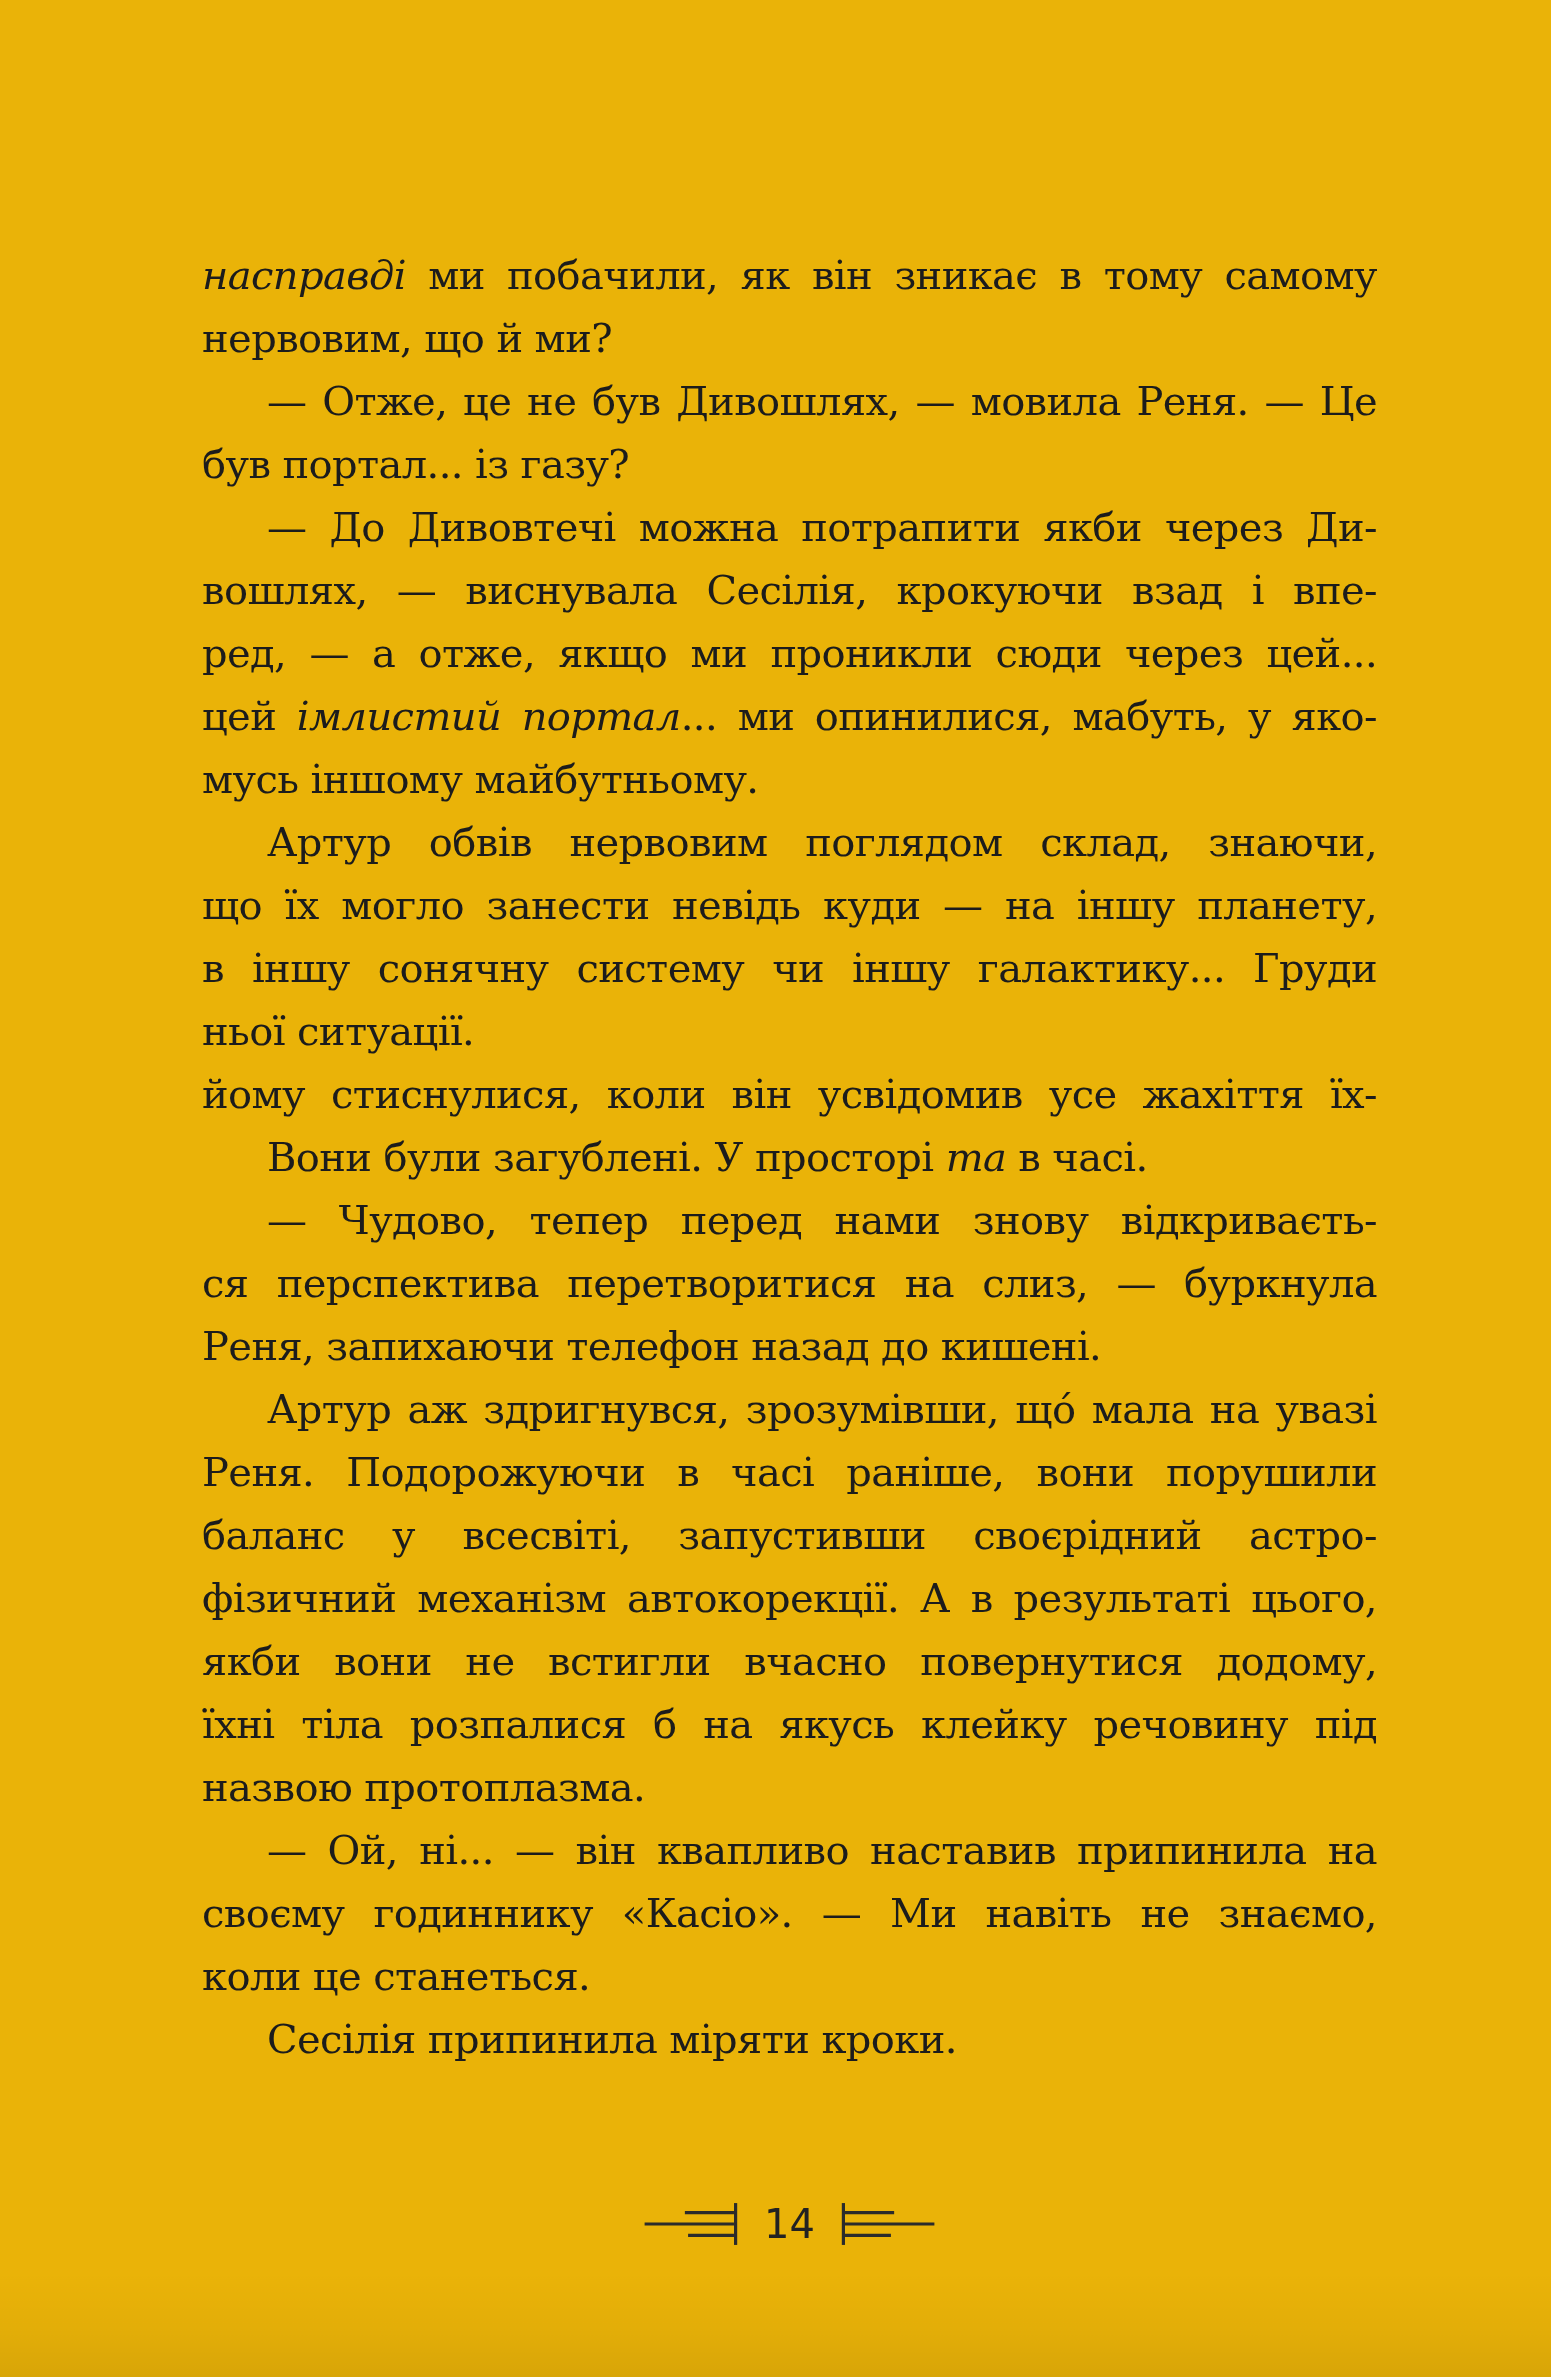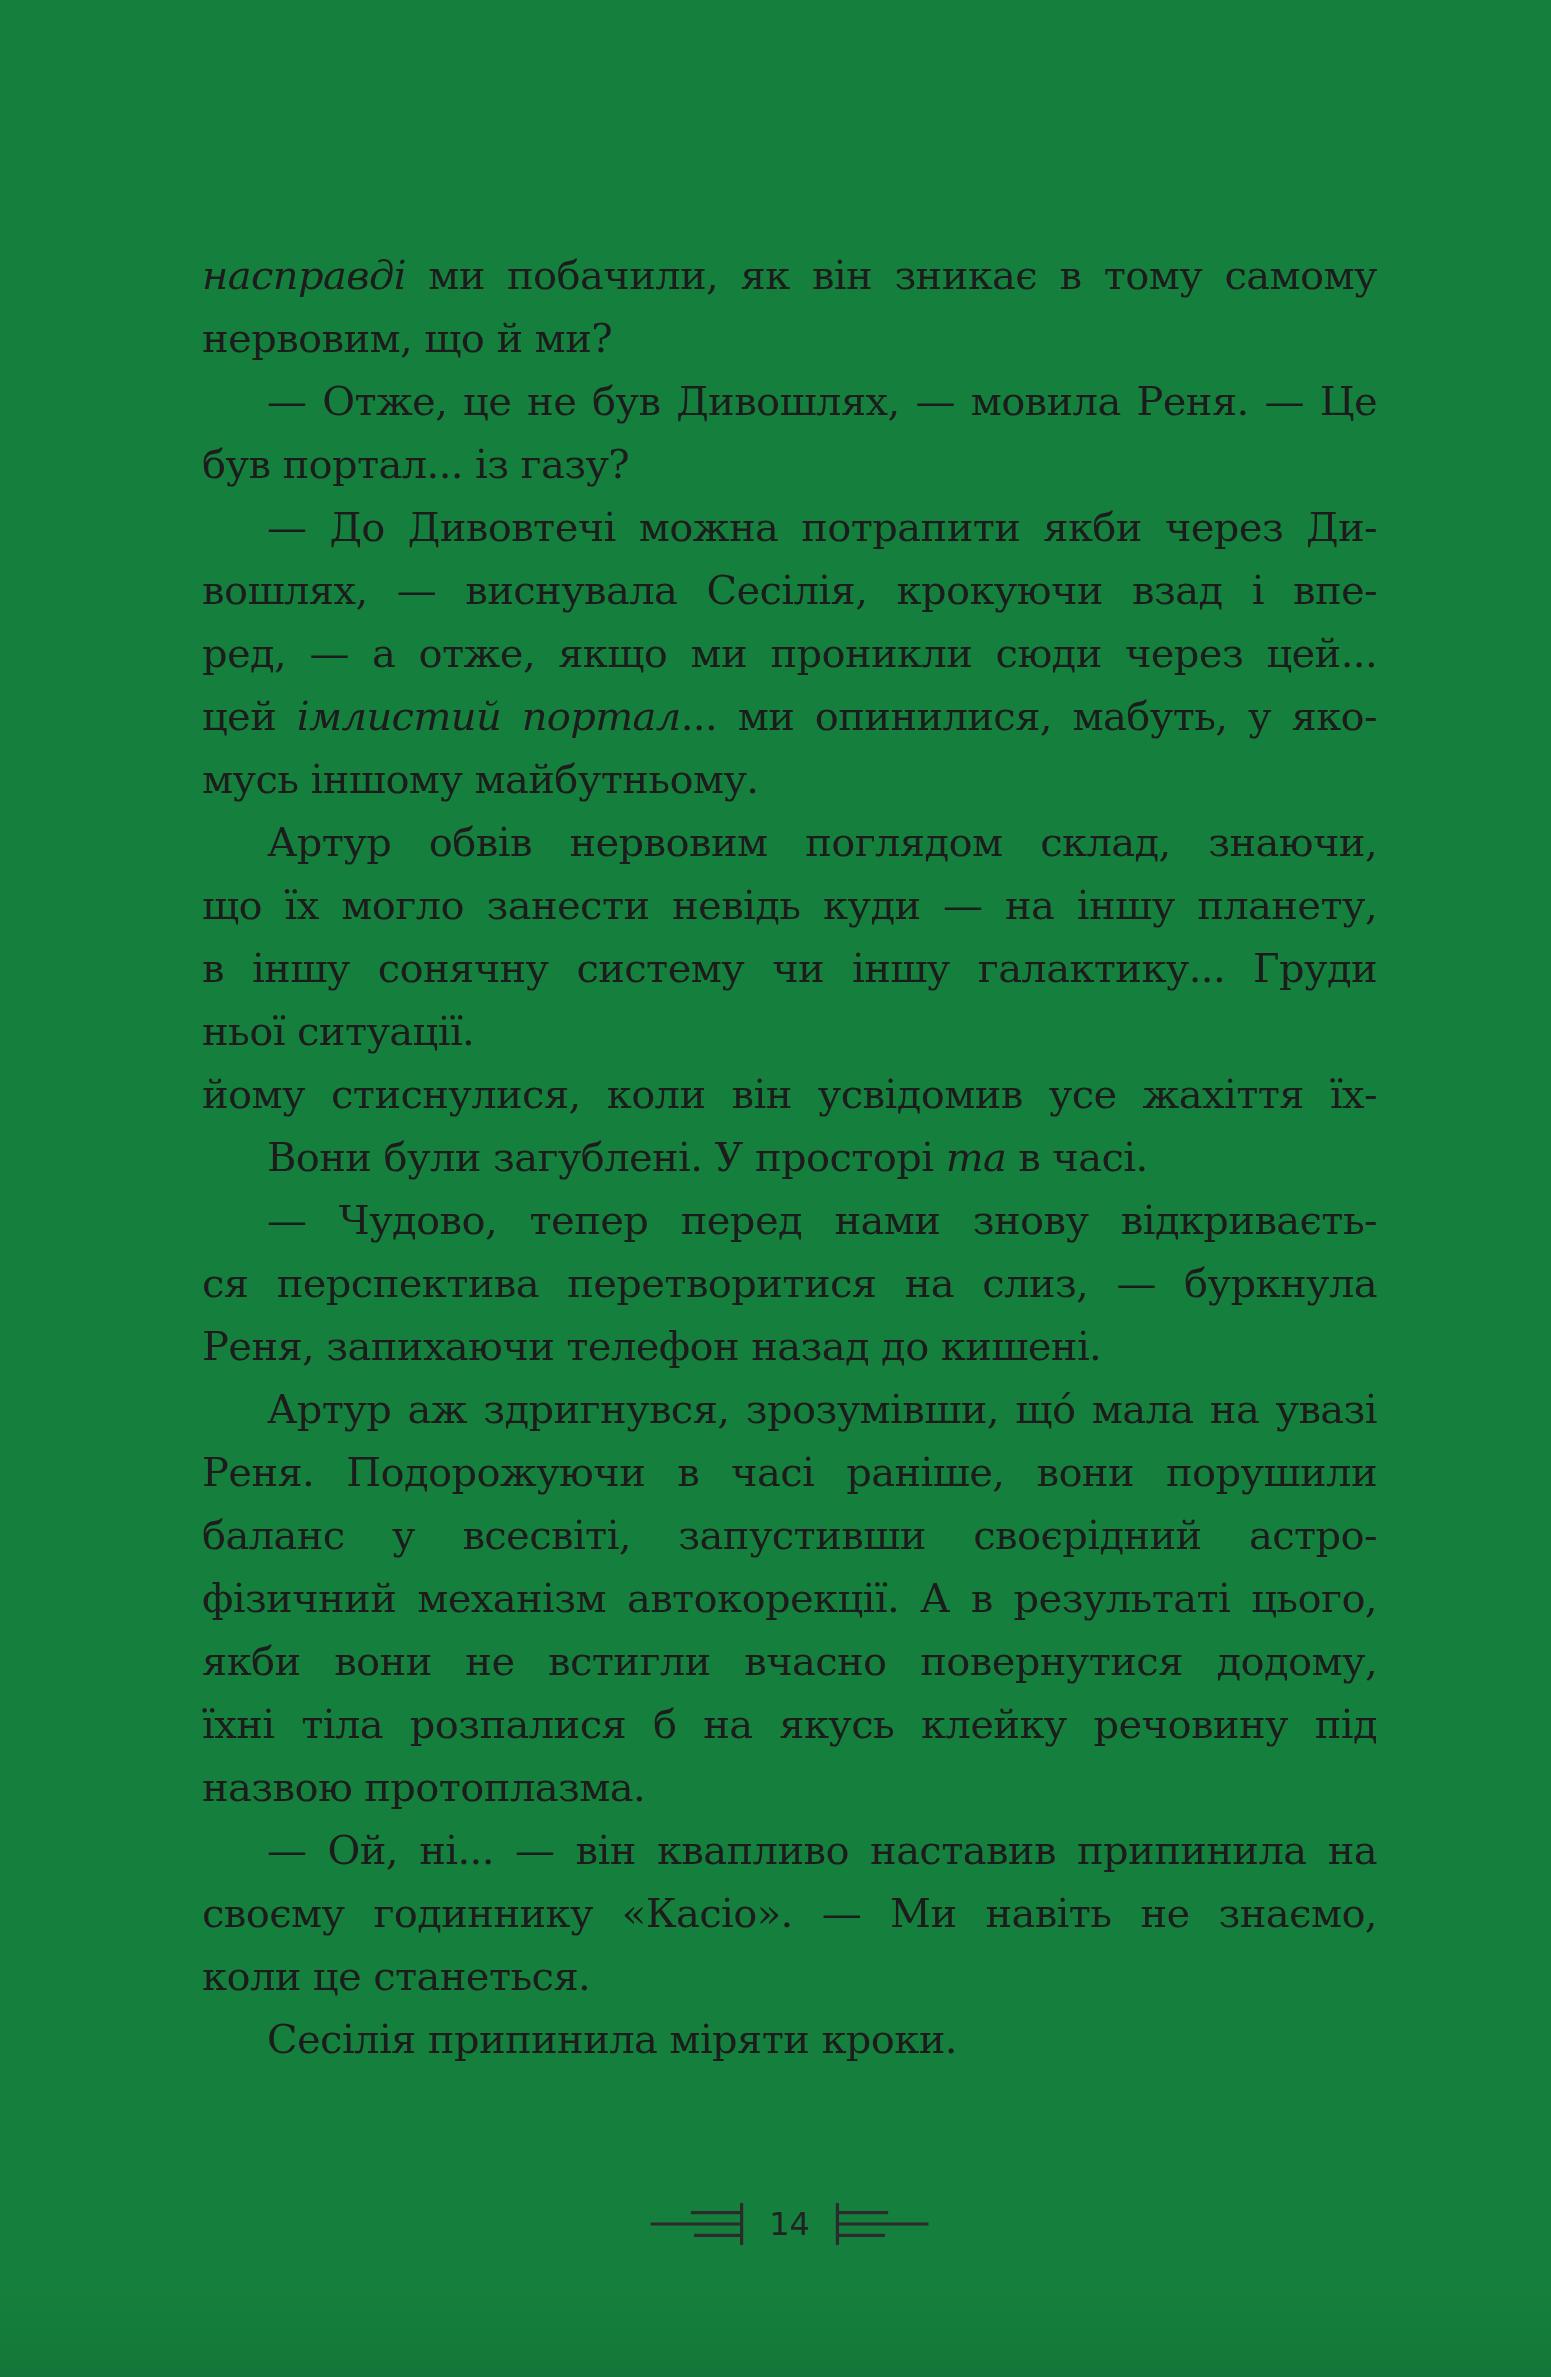--- a/index.html
+++ b/index.html
@@ -7,21 +7,21 @@
     padding: 0;
     width: 1551px;
     height: 2377px;
     background: #ffffff;
     overflow: hidden;
   }
   .page {
     position: relative;
     width: 1551px;
     height: 2377px;
-    background: #15803d;
+    background: #eab308;
     font-family: "DejaVu Serif", "Liberation Serif", serif;
     color: #1c1c1c;
   }
   .text-block {
     position: absolute;
     left: 202px;
     top: 244px;
     width: 1175px;
   }
   .line {
@@ -48,21 +48,21 @@
     top: 2202px;
     left: 202px;
     width: 1175px;
     display: flex;
     justify-content: center;
     align-items: center;
     gap: 24px;
   }
   .pnum {
     font-family: "DejaVu Sans", "Liberation Sans", sans-serif;
-    font-size: 32px;
+    font-size: 40px;
     line-height: 1;
     color: #222222;
     padding: 0 1.6px;
   }
   .orn { display: block; }
   .bottom-fade {
     position: absolute;
     left: 0;
     bottom: 0;
     width: 100%;

